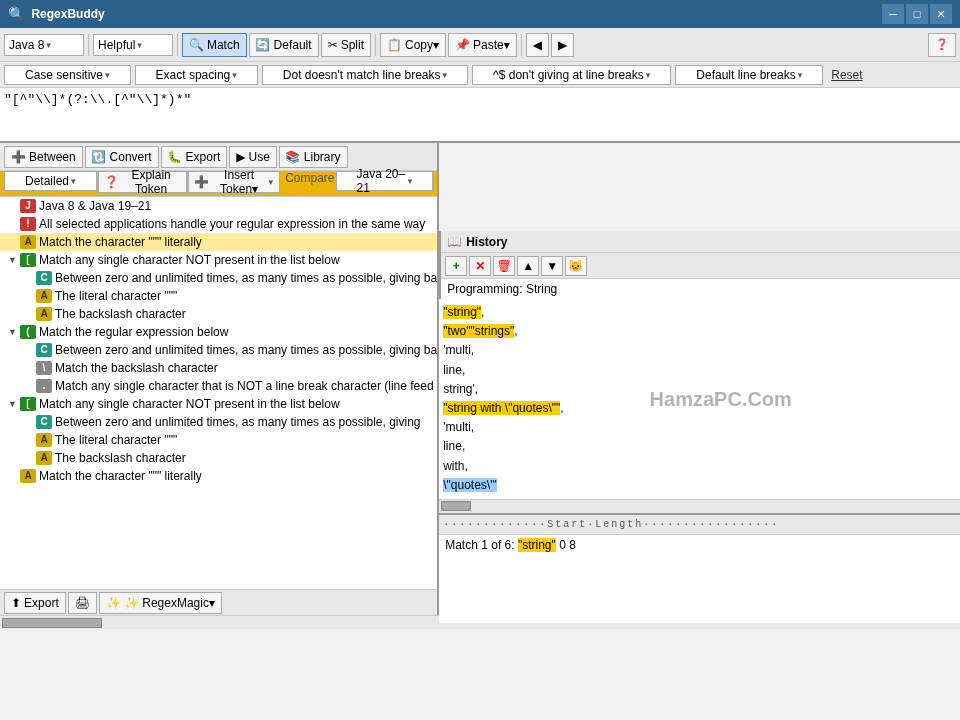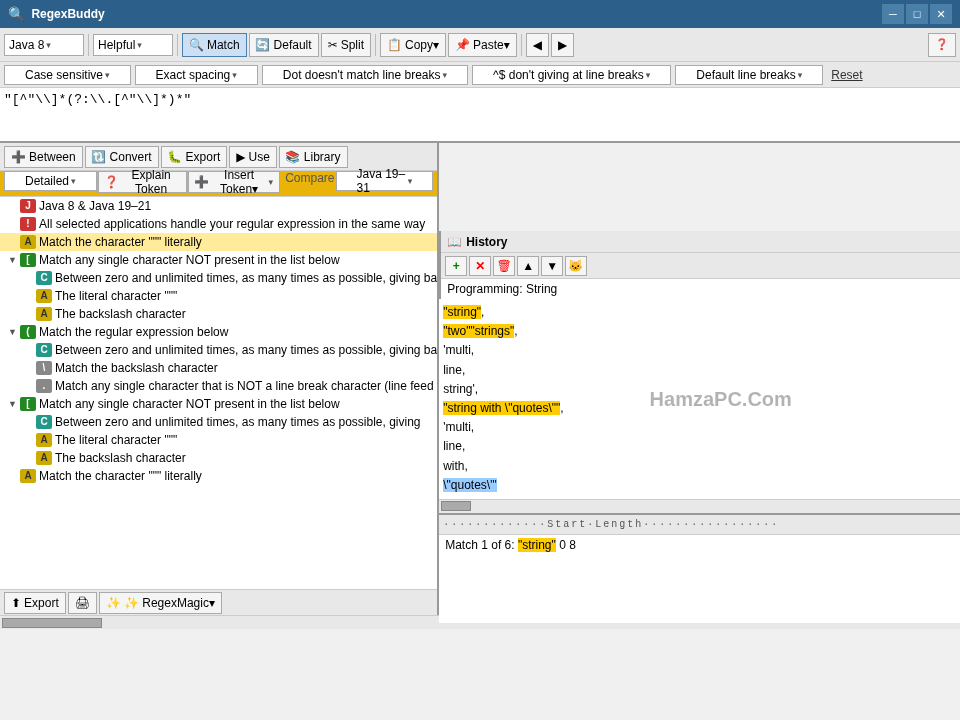--- a/index.html
+++ b/index.html
@@ -431,21 +431,21 @@
         <span>❓</span>
         <span>Explain Token</span>
       </button>
       <button class="act-btn">
         <span>➕</span>
         <span>Insert Token▾</span>
         <span class="dropdown-arrow">▾</span>
       </button>
       <span style="margin-left:4px; color:#555;">Compare</span>
       <div class="opt-combo">
-        <span>Java 19–31</span>
+        <span>Java 20–21</span>
         <span class="dropdown-arrow">▾</span>
       </div>
     </div>
 
     <div id="tree-area">
       <div class="tree-item">
         <span class="tree-indent" style="width:4px"></span>
         <span class="tree-arrow"></span>
         <span class="tree-icon icon-red">J</span>
         <span>Java 8 &amp; Java 19–21</span>

